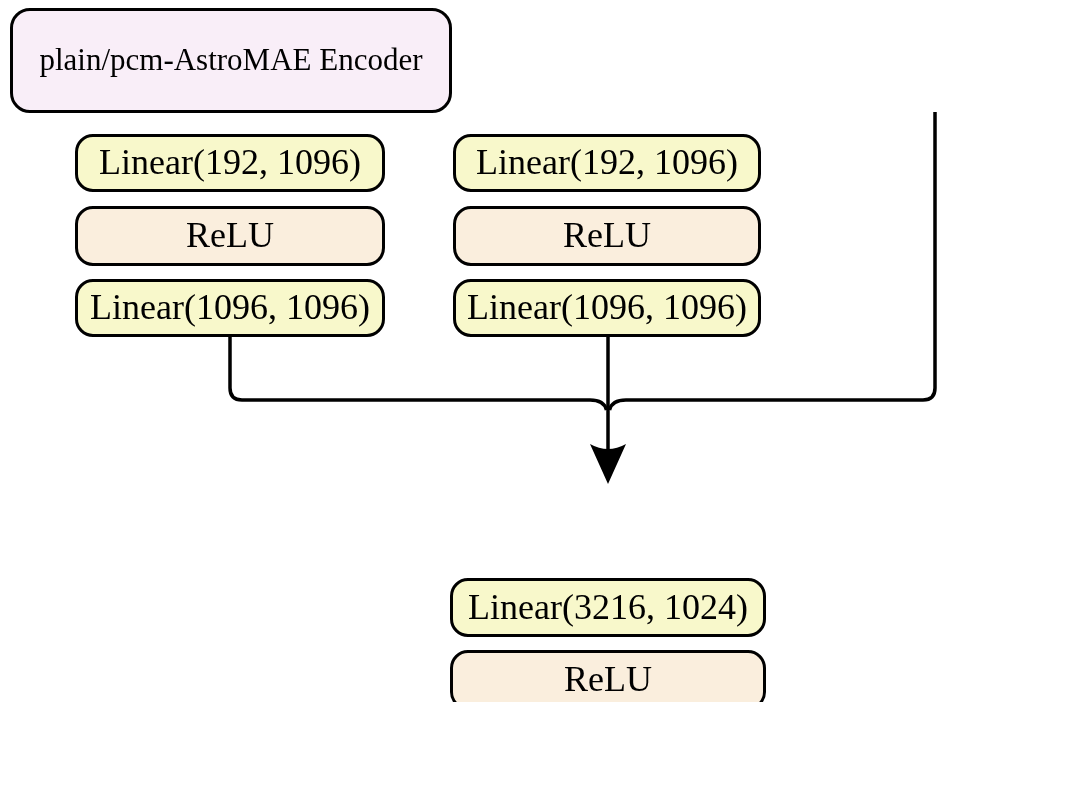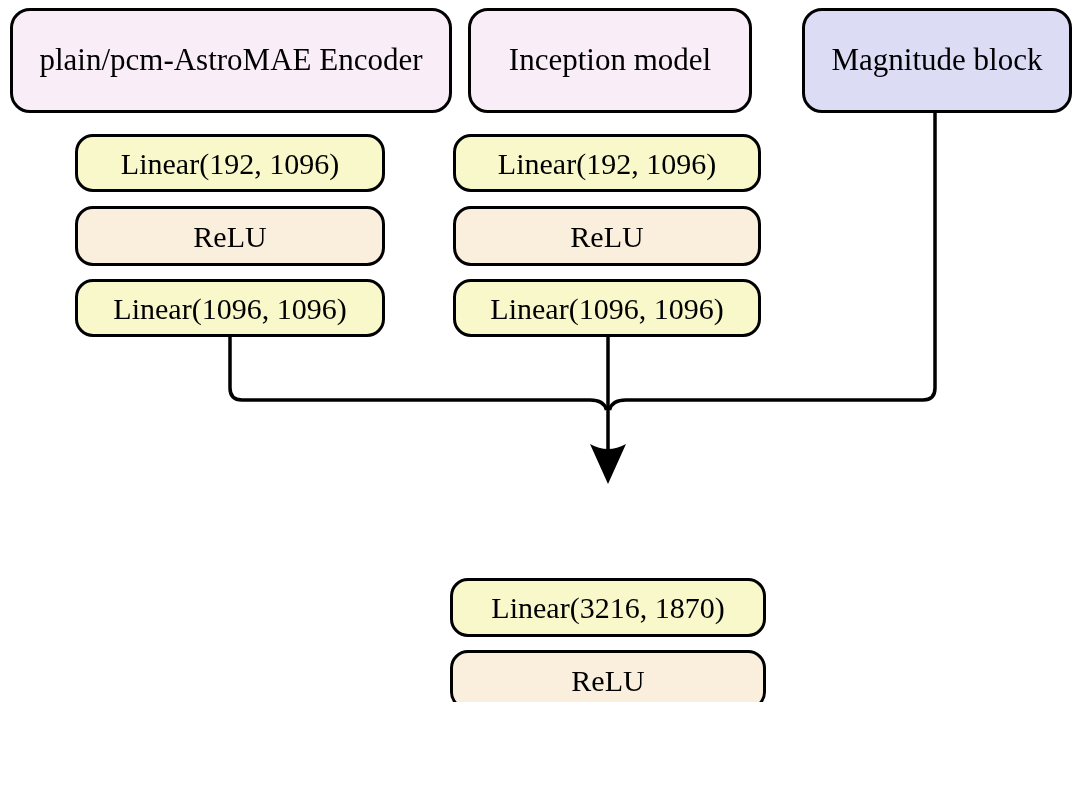--- a/index.html
+++ b/index.html
@@ -40,21 +40,21 @@
     text-align: center;
     color: #000000;
     line-height: 1.1;
   }
   .block.top {
     border-radius: 20px;
     font-size: 31px;
   }
   .block.layer {
     border-radius: 18px;
-    font-size: 30px;
+    font-size: 36px;
   }
   .pink   { background: var(--pink,   #f9eef8); }
   .lavender { background: var(--lavender, #dcdcf4); }
   .yellow { background: var(--yellow, #f8f8cb); }
   .cream  { background: var(--cream,  #faeedd); text-align: right; }
   .orange { background: var(--orange, #f2d6a2); }
 </style>
 </head>
 <body>
 
@@ -62,35 +62,33 @@
 
   <svg class="connectors" width="1082" height="800" viewBox="0 0 1082 800">
     <path class="conn" d="M230 337 V388 Q230 400 242 400 H590 Q604 400 606.5 410"></path>
     <path class="conn" d="M935 112 V388 Q935 400 923 400 H626 Q612 400 609.5 410"></path>
     <path class="conn" d="M608 337 V452"></path>
     <path class="arrowhead" d="M608 484 L590 444 Q608 454 626 444 Z"></path>
   </svg>
 
   <div class="block top pink" style="left:10px; top:8px; width:442px; height:105px;">plain/pcm-AstroMAE Encoder</div>
 
-  <div class="block top pink" style="left:468px; top:8px; width:284px; height:105px;">Inception model</div>
 
-  <div class="block top lavender" style="left:802px; top:8px; width:270px; height:105px;">Magnitude block</div>
 
   <div class="block layer yellow" style="left:75px; top:134px; width:310px; height:58px;">Linear(192, 1096)</div>
 
   <div class="block layer cream" style="left:75px; top:206px; width:310px; height:60px;">ReLU</div>
 
   <div class="block layer yellow" style="left:75px; top:279px; width:310px; height:58px;">Linear(1096, 1096)</div>
 
   <div class="block layer yellow" style="left:453px; top:134px; width:308px; height:58px;">Linear(192, 1096)</div>
 
   <div class="block layer cream" style="left:453px; top:206px; width:308px; height:60px;">ReLU</div>
 
   <div class="block layer yellow" style="left:453px; top:279px; width:308px; height:58px;">Linear(1096, 1096)</div>
 
 
-  <div class="block layer yellow" style="left:450px; top:578px; width:316px; height:59px;">Linear(3216, 1870)</div>
+  <div class="block layer yellow" style="left:450px; top:578px; width:316px; height:59px;">Linear(3216, 1024)</div>
 
   <div class="block layer cream" style="left:450px; top:650px; width:316px; height:60px;">ReLU</div>
 
 
 </div>
 
 </body></html>

